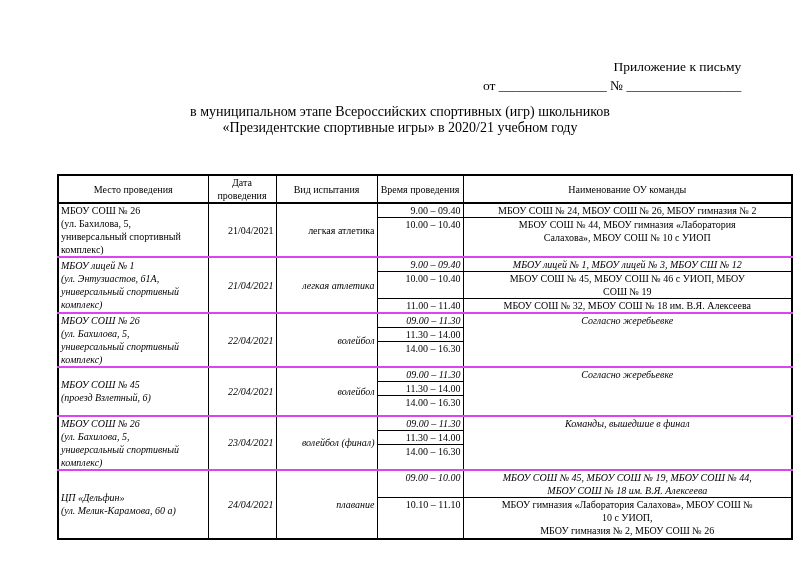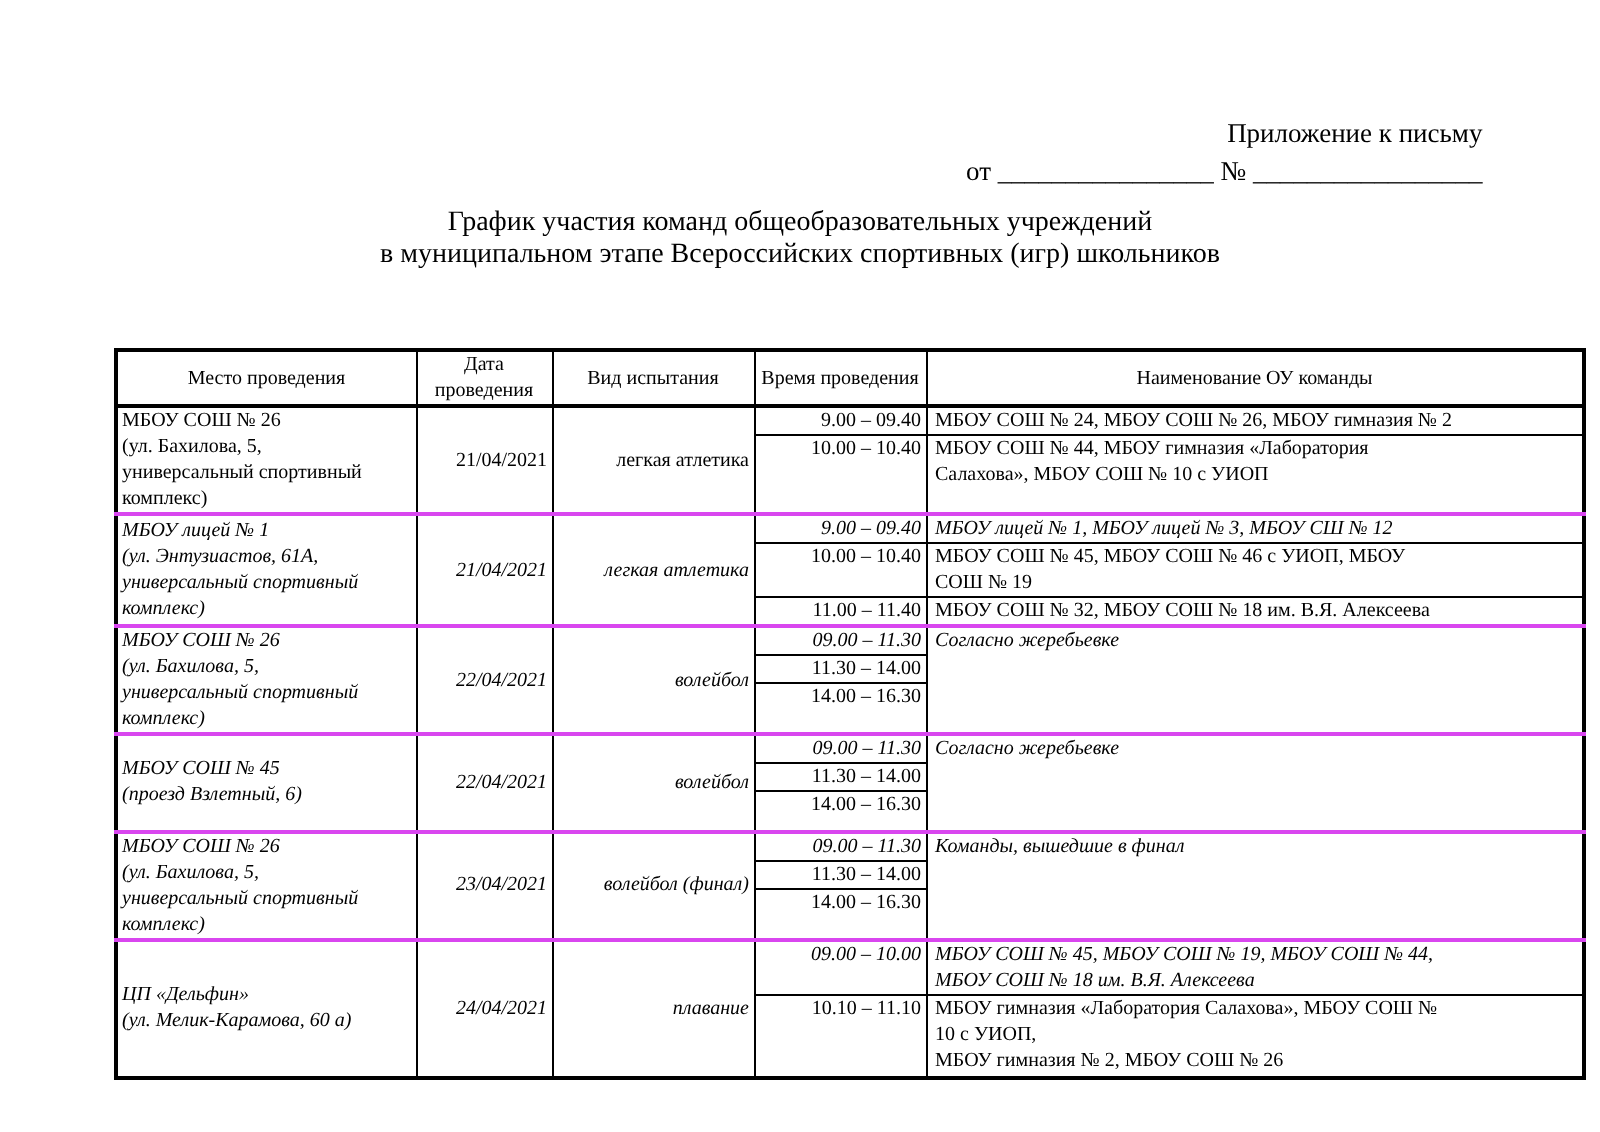--- a/index.html
+++ b/index.html
@@ -16,38 +16,38 @@
     border-collapse: collapse; table-layout: fixed;
     font-size: 10px; line-height: 13px;
     border: 2px solid #000;
   }
   .schedule th, .schedule td { border: 1px solid #000; padding: 0 2px; overflow-wrap: break-word; }
   .schedule thead tr { height: 28px; }
   .schedule thead th { font-weight: normal; text-align: center; vertical-align: middle; border-bottom: 2px solid #000; }
   .schedule td.venue { vertical-align: middle; white-space: pre-line; }
   .schedule td.date, .schedule td.sport { text-align: right; vertical-align: middle; }
   .schedule td.time { text-align: right; vertical-align: top; white-space: nowrap; }
-  .schedule td.teams { text-align: left; vertical-align: top; white-space: pre-line; padding: 0 4px; }
+  .schedule td.teams { text-align: center; vertical-align: top; white-space: pre-line; padding: 0 4px; }
   .schedule tr.bs td { border-top: 2px solid #d946ef; font-style: italic; }
   .h13 { height: 13px; } .h20 { height: 20px; } .h25 { height: 25px; }
   .h26 { height: 26px; } .h38 { height: 38px; } .h42 { height: 42px; padding-left: 44px; }
 </style>
 </head>
 <body>
 
 <div class="page">
 
   <div class="appendix">
     <div>Приложение к письму</div>
     <div>от ________________ № _________________</div>
   </div>
 
   <div class="title">
-    <div>График участия команд общеобразовательных учреждений</div>
     <div>в муниципальном этапе Всероссийских спортивных (игр) школьников</div>
+    <div>«Президентские спортивные игры» в 2020/21 учебном году</div>
   </div>
 
   <table class="schedule">
     <colgroup>
       <col style="width:150px">
         <col style="width:68px">
         <col style="width:101px">
         <col style="width:86px">
         <col style="width:329px">
     </colgroup>

